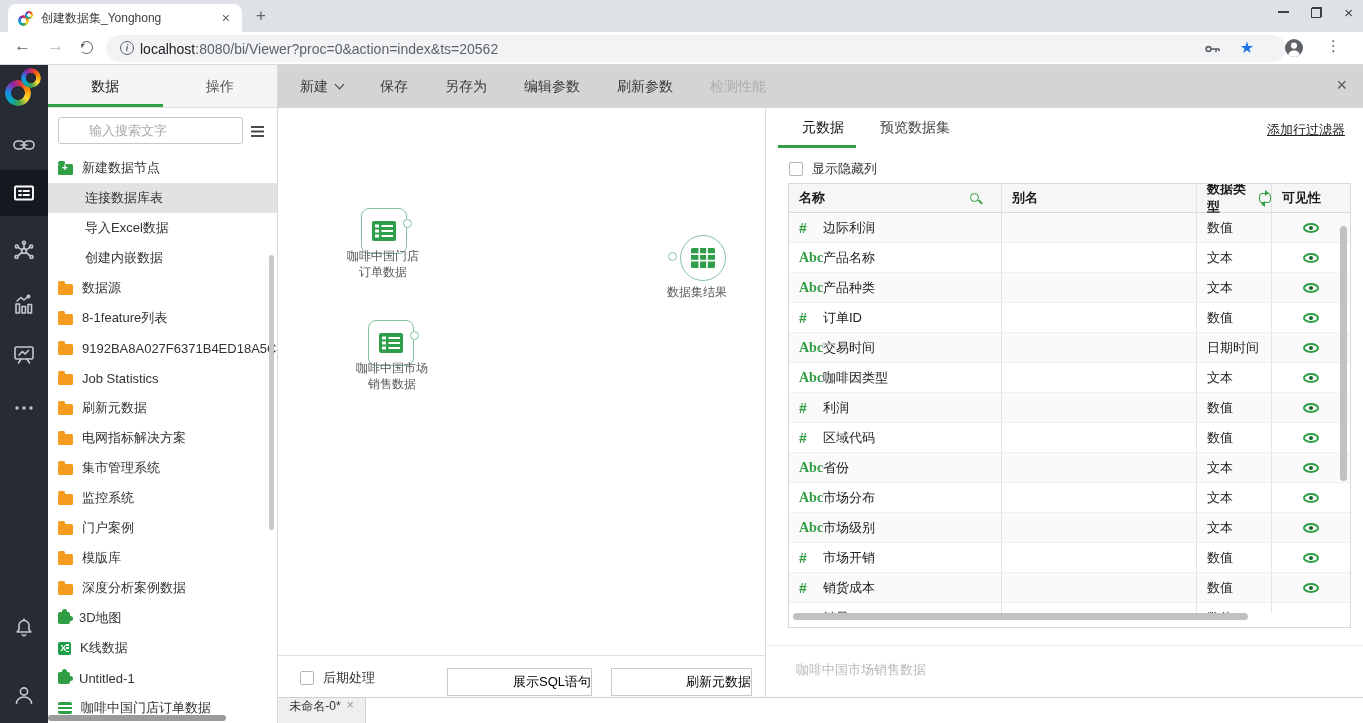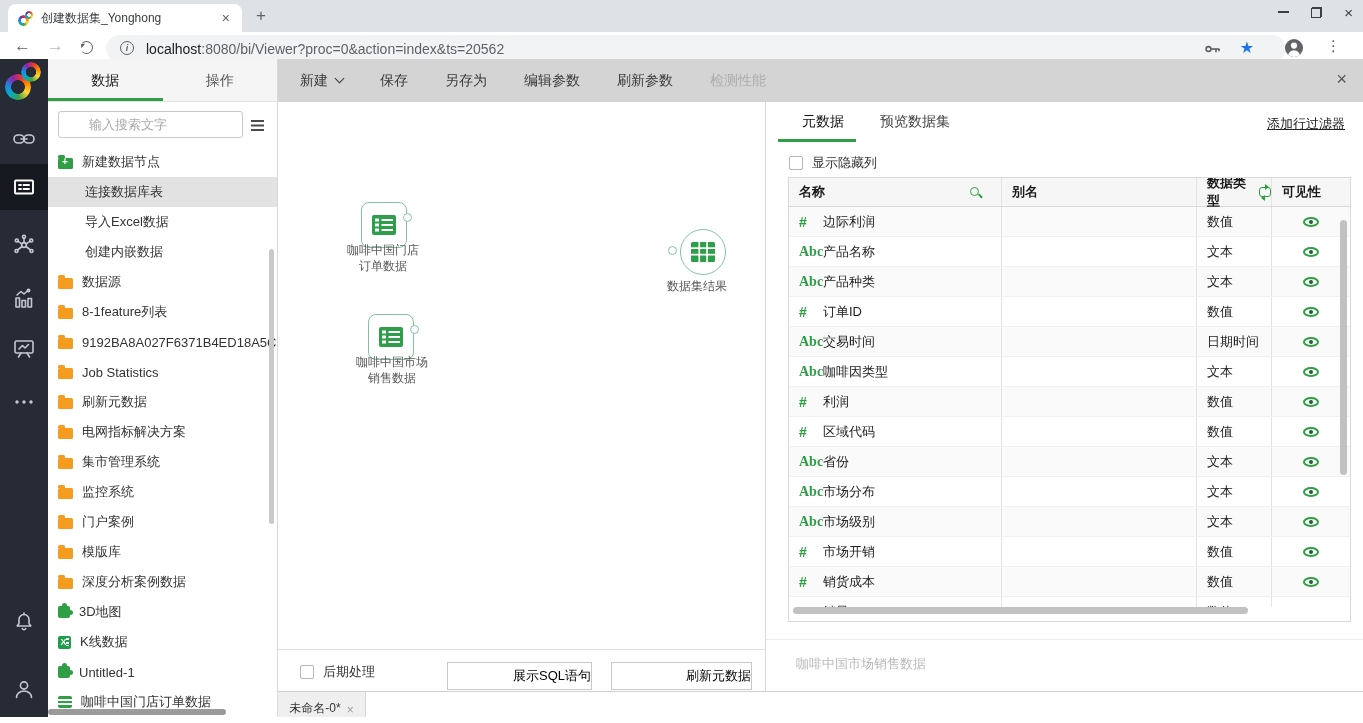--- a/index.html
+++ b/index.html
@@ -29,29 +29,29 @@
 
   .urlbar { position:absolute; left:0; top:32px; width:100%; height:33px; background:#fff; border-bottom:1px solid #d6d9dd; }
   .navbtn { position:absolute; top:4px; font-size:17px; color:#5f6368; }
   .navbtn.dis { color:#b6b9bd; }
   .reload { position:absolute; left:80px; top:9px; width:13px; height:13px; border:1.8px solid #5f6368;
             border-radius:50%; border-left-color:transparent; }
   .reload::after { content:''; position:absolute; left:-3px; top:-1px; border:3.5px solid transparent; border-right-color:#5f6368; transform:rotate(40deg); }
   .omni { position:absolute; left:106px; top:3px; width:1180px; height:27px; background:#f1f3f4; border-radius:14px; }
   .info { position:absolute; left:14px; top:6px; width:14px; height:14px; border:1.4px solid #5f6368; border-radius:50%;
           color:#5f6368; font-size:9px; text-align:center; line-height:12px; font-style:italic; font-weight:bold; }
-  .url { position:absolute; left:40px; top:6px; font-size:14px; color:#202124; white-space:nowrap; }
+  .url { position:absolute; left:34px; top:6px; font-size:14px; color:#202124; white-space:nowrap; }
   .url .rest { color:#5f6368; }
   .keyic { position:absolute; right:64px; top:6px; }
   .star { position:absolute; right:32px; top:3px; color:#1a73e8; font-size:16px; }
   .avatar { position:absolute; right:58px; top:5px; }
   .menu3v { position:absolute; right:22px; top:5px; color:#5f6368; font-size:15px; letter-spacing:0; }
 
   
-  .app { position:absolute; left:0; top:59px; width:1363px; height:658px; display:flex; }
+  .app { position:absolute; left:0; top:65px; width:1363px; height:658px; display:flex; }
 
   
   .nav { width:48px; height:658px; background:#262b35; position:relative; flex:none; }
   .biglogo { position:absolute; left:5px; top:3px; width:38px; height:40px; }
   .biglogo .r1 { left:0; bottom:2px; width:26px; height:26px;
        -webkit-mask:radial-gradient(circle,transparent 0 6.5px,#000 7.2px); mask:radial-gradient(circle,transparent 0 6.5px,#000 7.2px);}
   .biglogo .r2 { right:2px; top:0; width:20px; height:20px;
        -webkit-mask:radial-gradient(circle,transparent 0 4.8px,#000 5.5px); mask:radial-gradient(circle,transparent 0 4.8px,#000 5.5px);}
   .nitem { position:absolute; left:0; width:48px; height:46px; display:flex; align-items:center; justify-content:center; }
   .nitem.active { background:#15181f; }
@@ -154,21 +154,21 @@
   .td.c4 { justify-content:center; padding-left:0; }
   .eye { width:16px; height:10px; border:2px solid #2f9e44; border-radius:50%; position:relative; display:inline-block; }
   .eye::after { content:''; position:absolute; left:50%; top:50%; width:4px; height:4px; margin:-2px 0 0 -2px; background:#15652a; border-radius:50%; }
   .tvscroll { position:absolute; right:3px; top:42px; width:7px; height:255px; background:#c1c1c1; border-radius:4px; }
   .thscroll { position:absolute; left:4px; bottom:7px; width:455px; height:7px; background:#c1c1c1; border-radius:4px; }
   .rfooter { position:absolute; left:0; right:0; top:537px; bottom:0; border-top:1px solid #ececec;
              padding:15px 0 0 30px; font-size:13px; color:#b9b9b9; }
 
   
   .btabs { height:26px; border-top:1px solid #cfcfcf; background:#fff; display:flex; flex:none; }
-  .dstab { width:88px; background:#efefef; border-right:1px solid #d6d6d6; display:flex; align-items:flex-end;
+  .dstab { width:88px; background:#efefef; border-right:1px solid #d6d6d6; display:flex; align-items:flex-start;
            justify-content:center; gap:6px; font-size:12px; color:#333; }
   .dstab .x { color:#999; font-size:12px; }
 
   svg.mini { display:block; }
 </style>
 </head>
 <body>
 
 <div id="screen">
 

